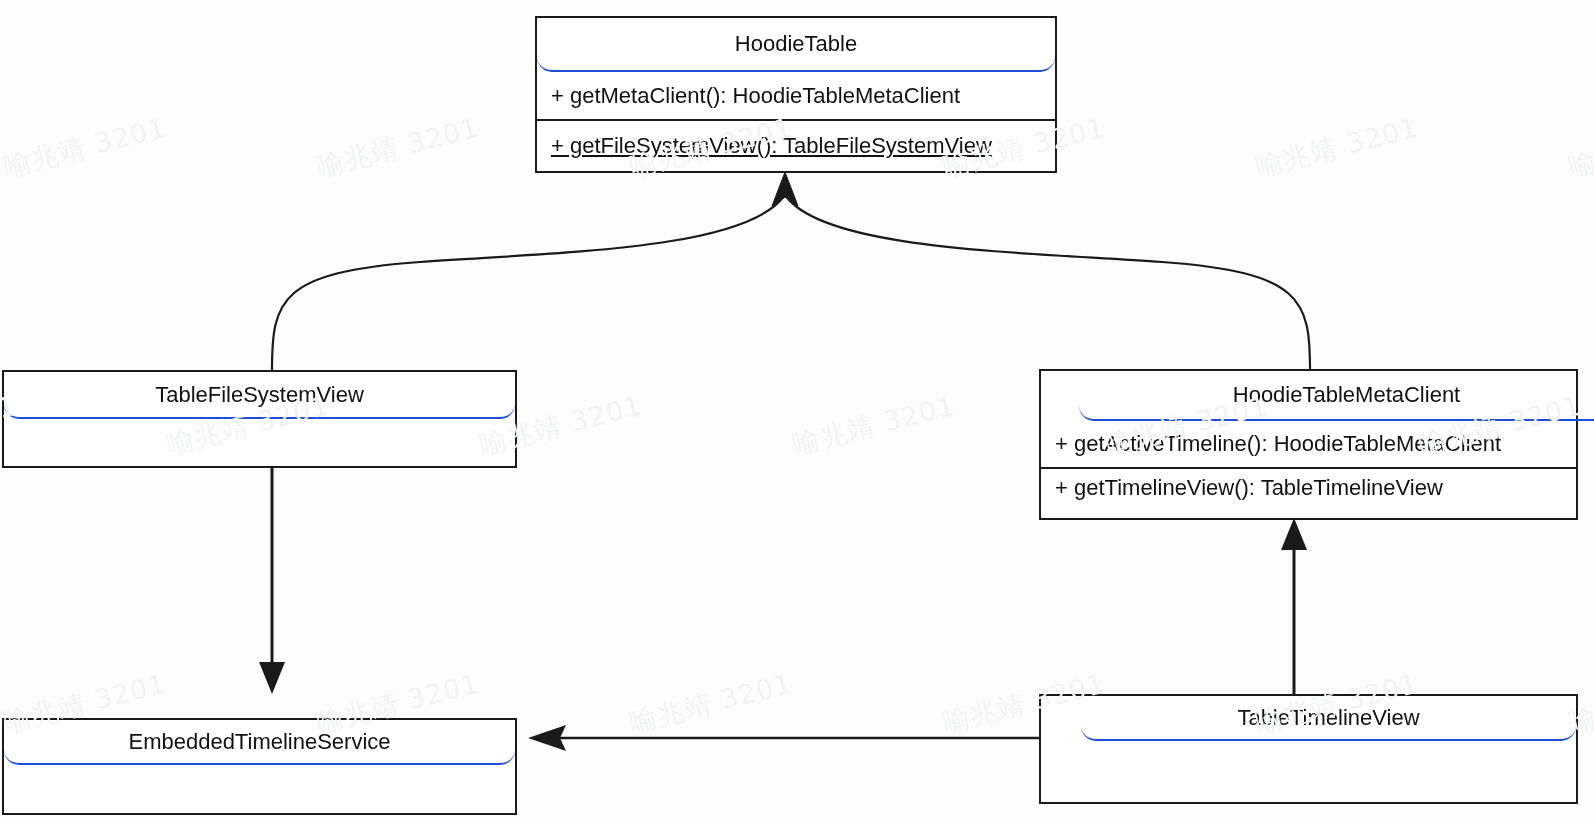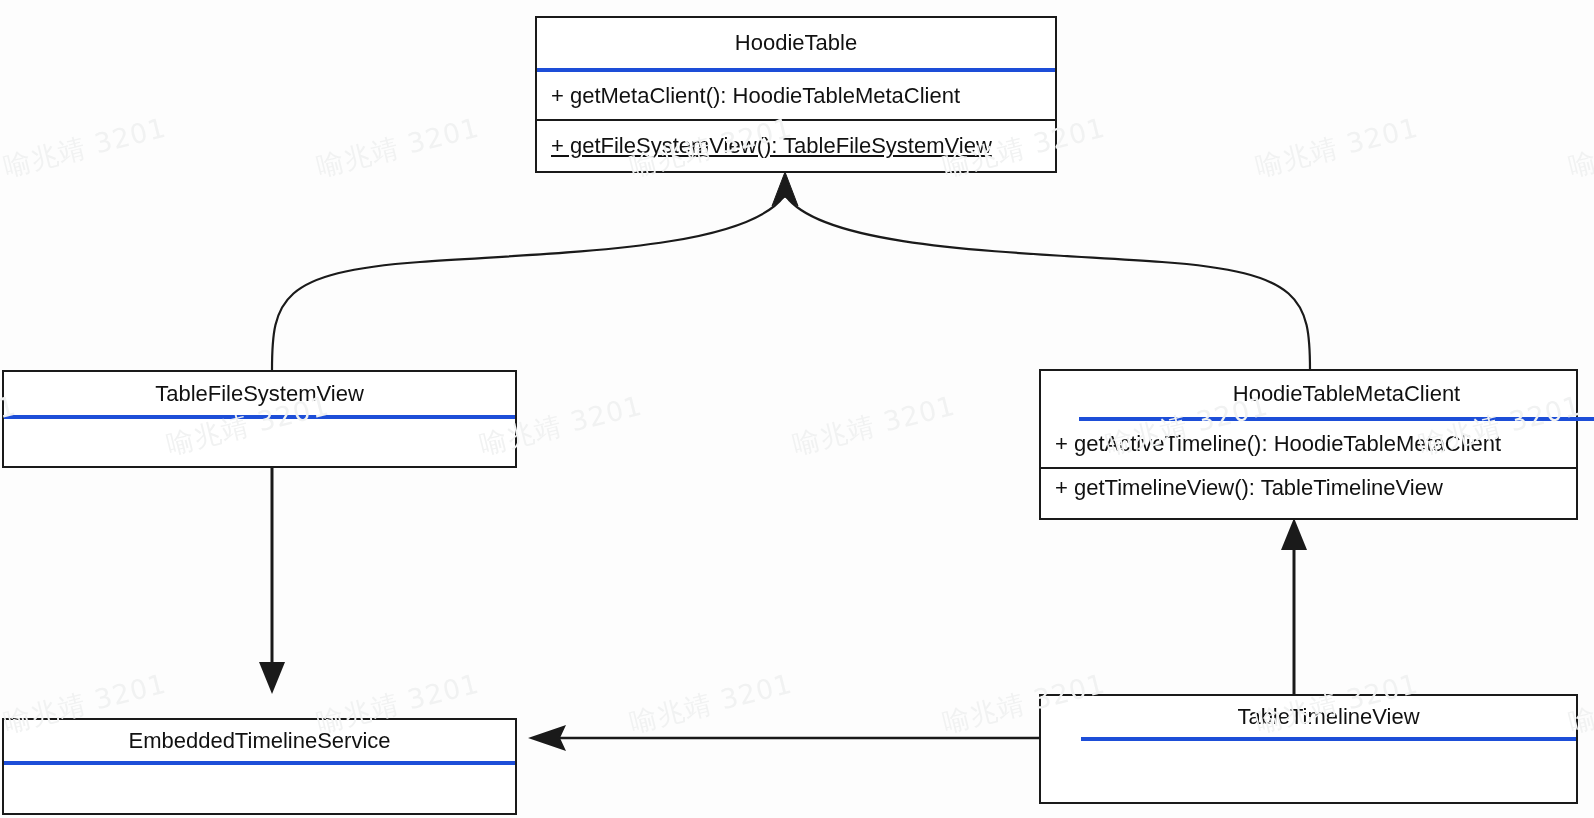--- a/index.html
+++ b/index.html
@@ -50,24 +50,25 @@
     border: 2px solid #1a1a1a;
     background: #ffffff;
     z-index: 3;
   }
   .uml-name-row {
     box-sizing: border-box;
     width: 100%;
     display: flex;
     align-items: center;
     justify-content: center;
-    border-bottom: 4px solid #1d4ed8;
+    border-bottom: 2px solid #1d4ed8;
     font-size: 22px;
     color: #111111;
     white-space: nowrap;
+    border-radius: 15px;
   }
   .uml-members {
     box-sizing: border-box;
     width: 100%;
   }
   .uml-member {
     box-sizing: border-box;
     display: flex;
     align-items: center;
     padding-left: 14px;

